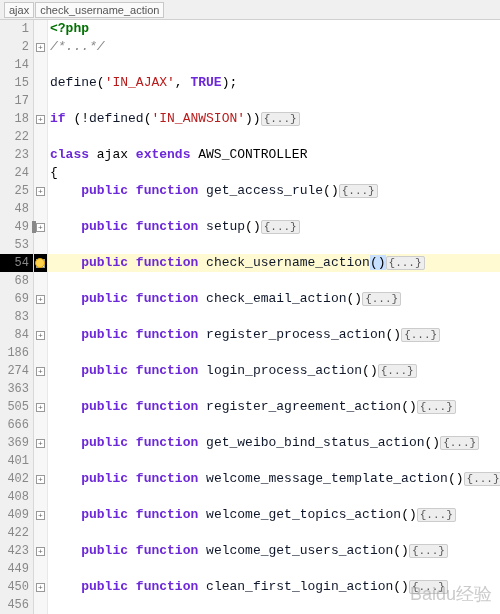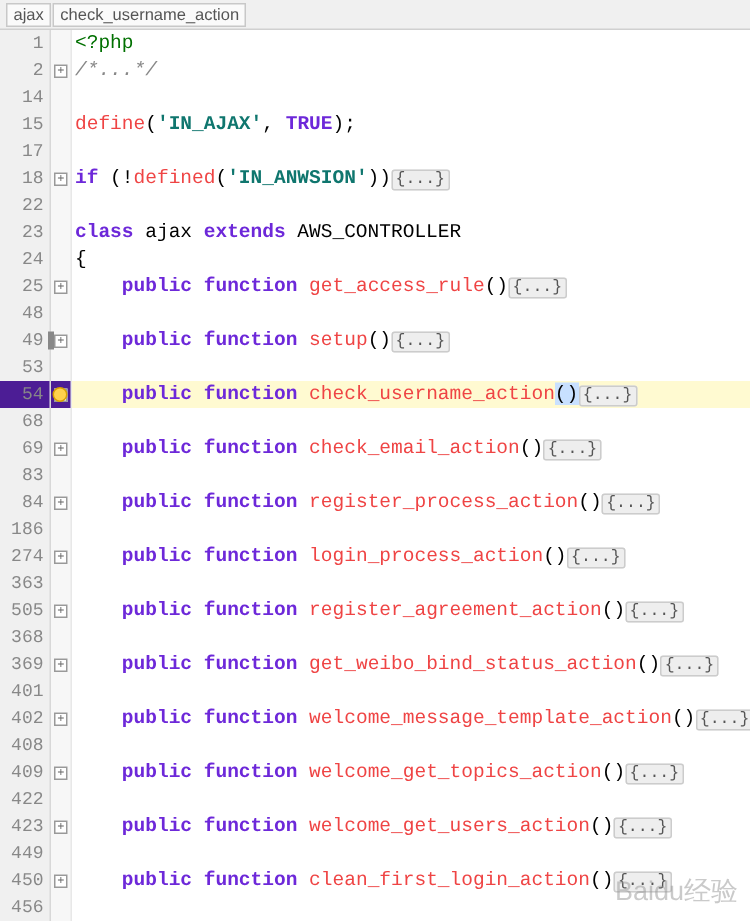--- a/index.html
+++ b/index.html
@@ -91,28 +91,28 @@
   border-radius: 50%;
   border: 1px solid #d8a000;
 }
 .bookmark {
   position: absolute;
   left: -2px;
   width: 4px;
   height: 12px;
   background: #888;
 }
-.c-tag { color: #007000; font-weight: normal; }
+.c-tag { color: #007000; font-weight: bold; }
 .c-cmt { color: #888; font-style: italic; }
 .c-kw { color: #6d28d9; font-weight: bold; }
-.c-str { color: #0f766e; font-weight: bold; }
-.c-fn { color: #ef4444; }
+.c-str { color: #b91c1c; font-weight: normal; }
+.c-fn { color: #0f172a; }
 .c-fold { color: #555; background: #eee; border: 1px solid #ccc; border-radius: 2px; padding: 0 2px; font-size: 11px; }
 .c-paren-hl { background: #c8e0ff; color: #000; }
-.highlight-line { background: #4c1d95; }
+.highlight-line { background: #000000; }
 .caret-line { background: #fffad1; }
 .watermark {
   position: absolute;
   right: 8px;
   bottom: 8px;
   font-family: Arial, sans-serif;
   font-size: 18px;
   color: rgba(150,150,150,0.5);
   pointer-events: none;
 }
@@ -142,21 +142,21 @@
     <div class="gline">53</div>
     <div class="gline highlight-line">54</div>
     <div class="gline">68</div>
     <div class="gline">69</div>
     <div class="gline">83</div>
     <div class="gline">84</div>
     <div class="gline">186</div>
     <div class="gline">274</div>
     <div class="gline">363</div>
     <div class="gline">505</div>
-    <div class="gline">368</div>
+    <div class="gline">666</div>
     <div class="gline">369</div>
     <div class="gline">401</div>
     <div class="gline">402</div>
     <div class="gline">408</div>
     <div class="gline">409</div>
     <div class="gline">422</div>
     <div class="gline">423</div>
     <div class="gline">449</div>
     <div class="gline">450</div>
     <div class="gline">456</div>

